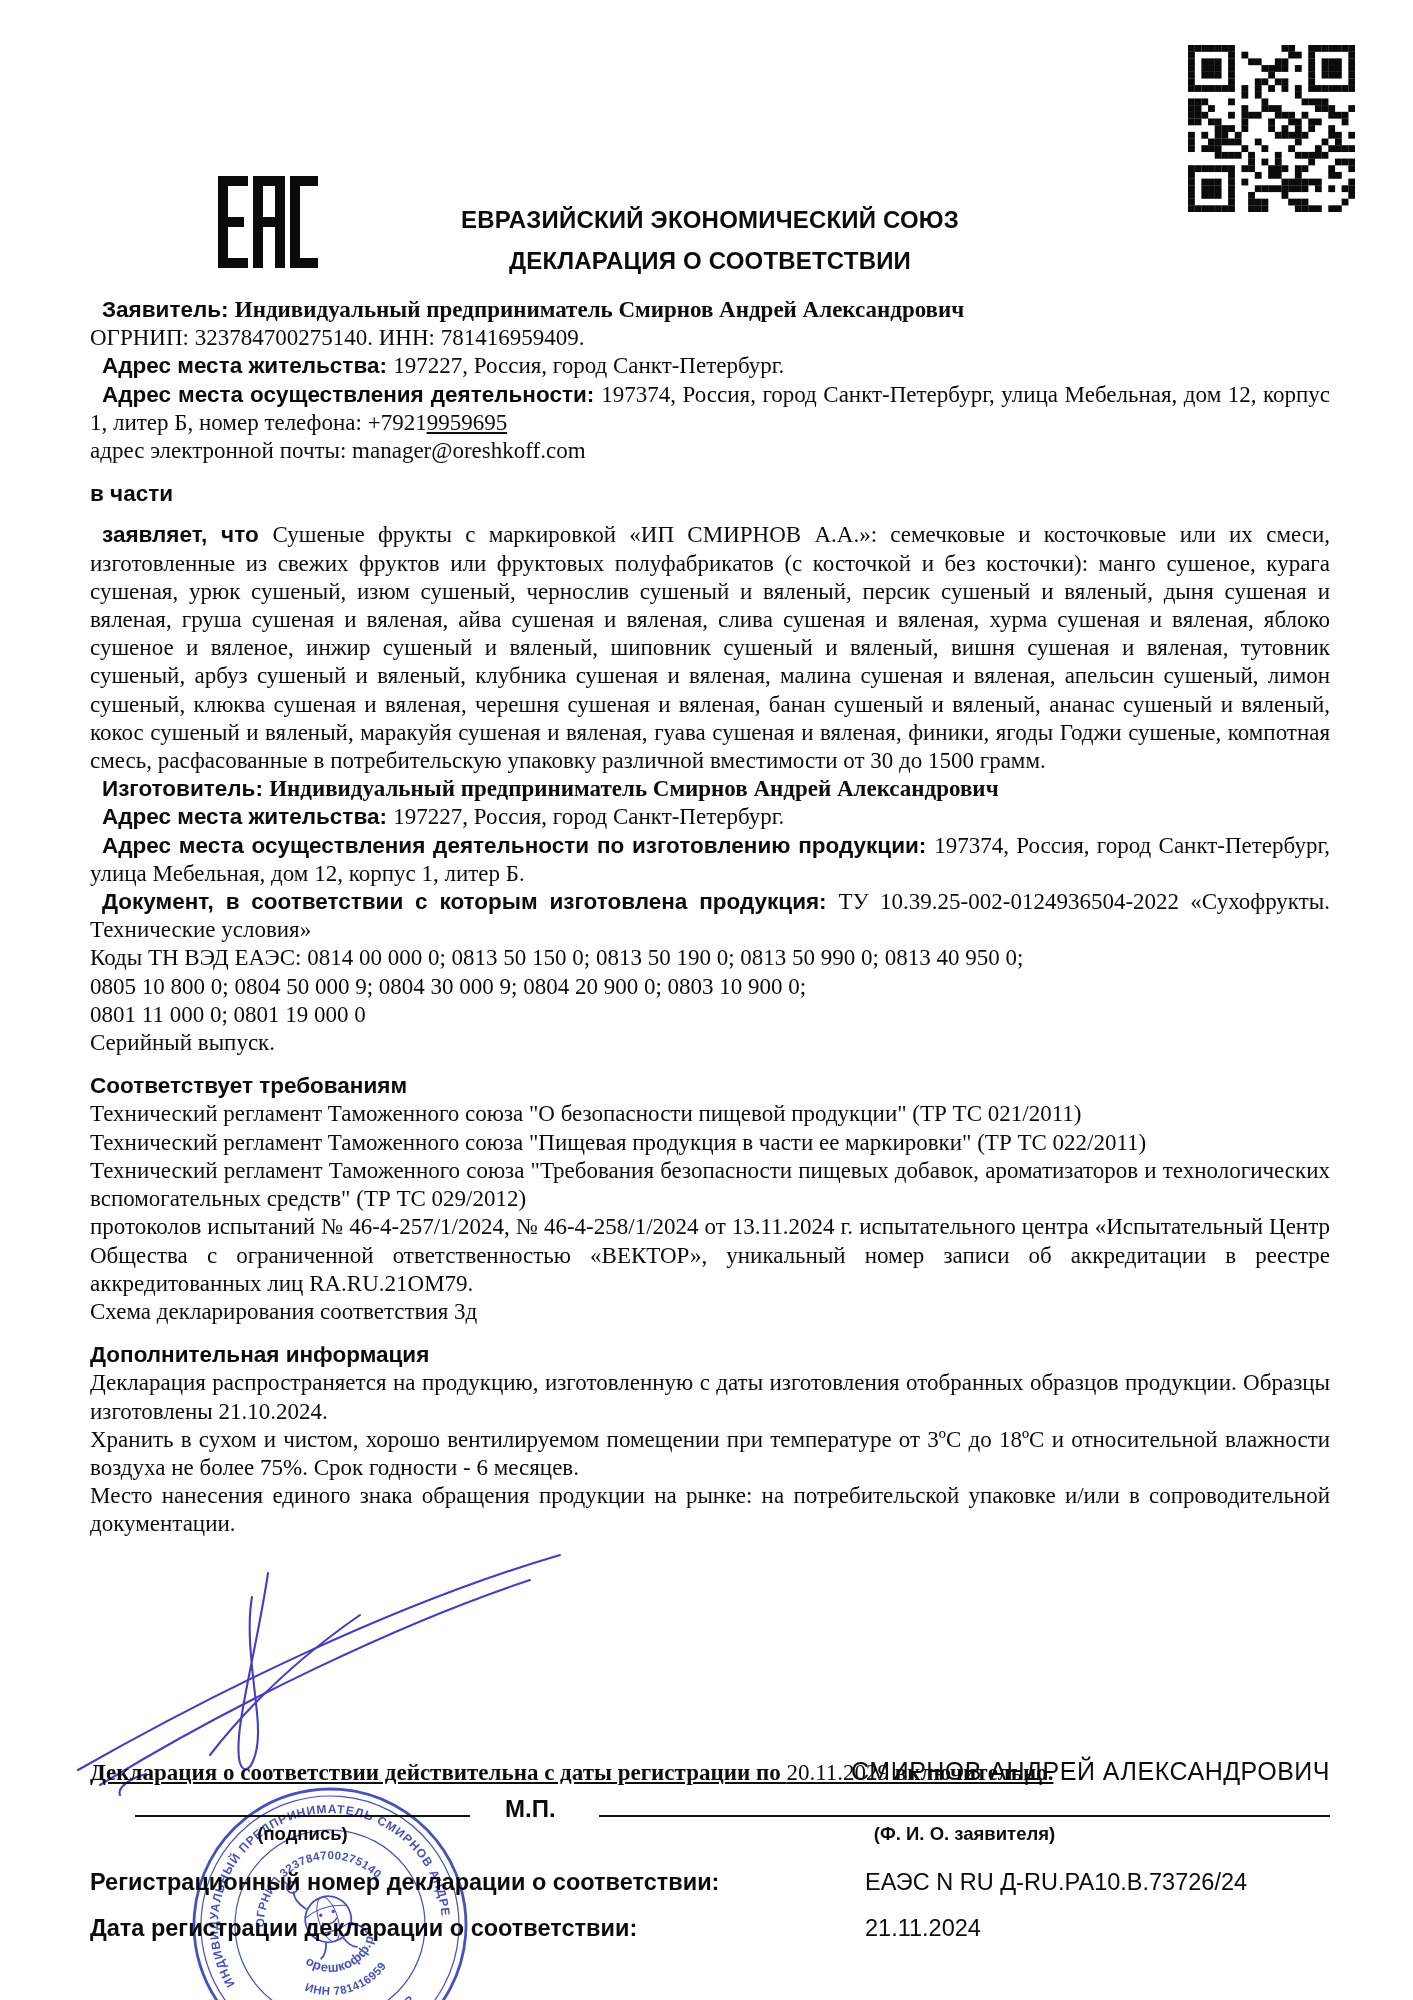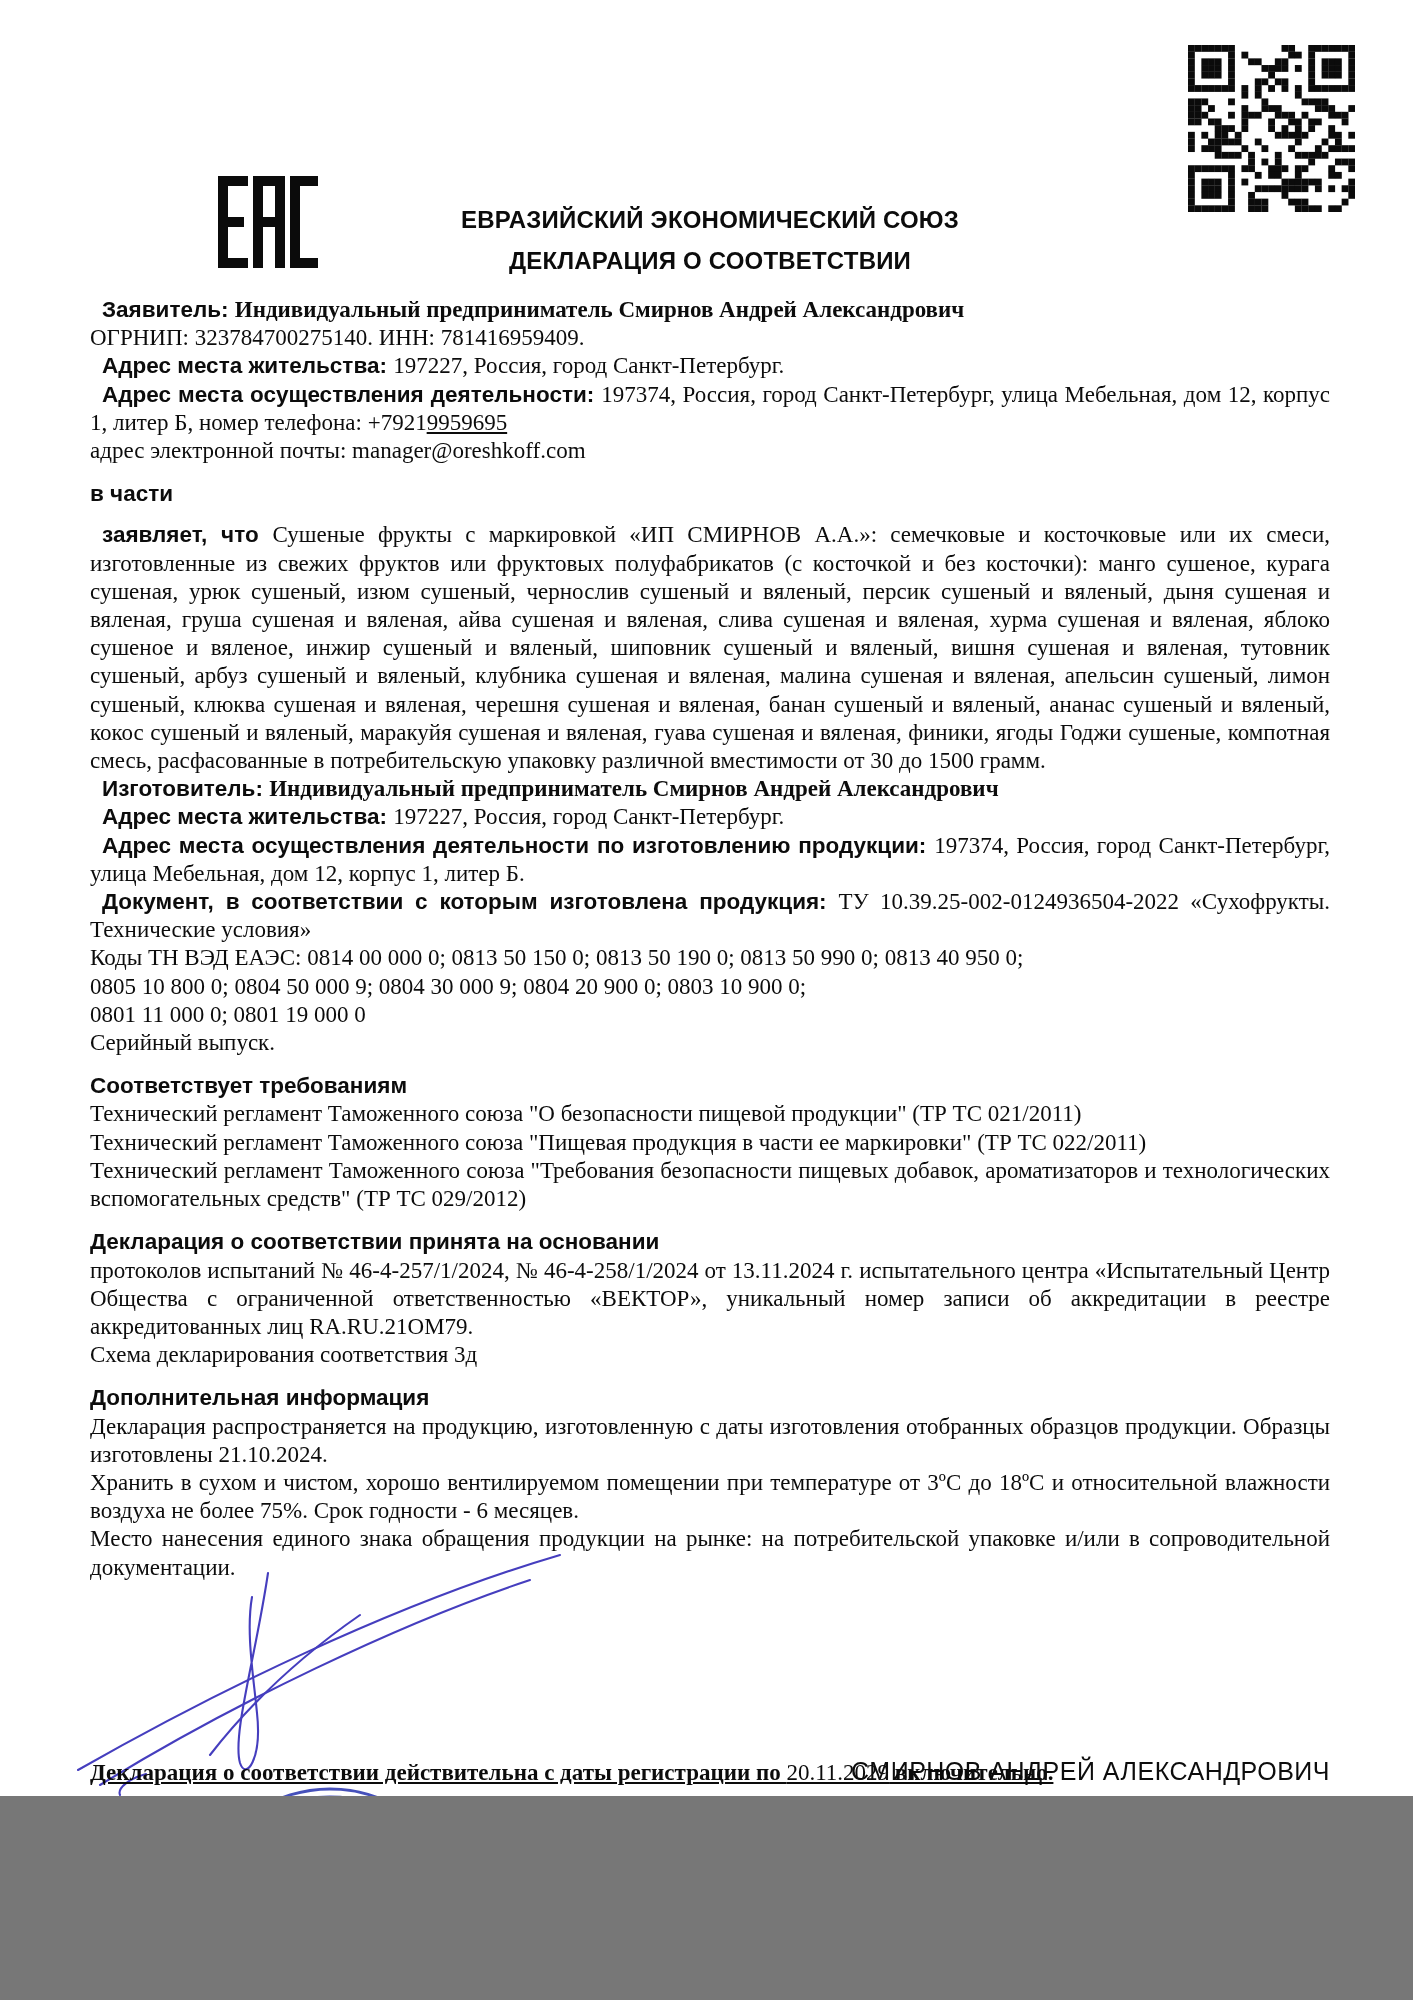--- a/index.html
+++ b/index.html
@@ -1,16 +1,16 @@
 <!DOCTYPE html>
 <html lang="ru"><head>
 <meta charset="utf-8">
 <style>
   html,body{margin:0;padding:0;background:#777;}
-  .page{position:relative;width:1413px;height:1796px;margin:0 auto;background:#ffffff;
+  .page{position:relative;width:1413px;height:2000px;margin:0 auto;background:#ffffff;
         overflow:hidden;color:#0c0c0c;
         font-family:"Liberation Serif","DejaVu Serif",serif;
         font-size:23px;line-height:28.2px;}
   
   .qr{position:absolute;left:1188px;top:45px;width:167px;height:167px;}
   .eac{position:absolute;left:218px;top:176px;width:100px;height:92px;}
   .titles{position:absolute;left:90px;right:83px;top:199px;text-align:center;
           font-family:"Liberation Sans","DejaVu Sans",sans-serif;font-weight:bold;
           font-size:24px;line-height:41px;letter-spacing:.2px;}
   
@@ -387,21 +387,20 @@
     <p class="nj">Коды ТН ВЭД ЕАЭС: 0814 00 000 0; 0813 50 150 0; 0813 50 190 0; 0813 50 990 0; 0813 40 950 0;</p>
     <p class="nj">0805 10 800 0; 0804 50 000 9; 0804 30 000 9; 0804 20 900 0; 0803 10 900 0;</p>
     <p class="nj">0801 11 000 0; 0801 19 000 0</p>
     <p class="nj">Серийный выпуск.</p>
 
     <p class="h nj">Соответствует требованиям</p>
     <p class="nj">Технический регламент Таможенного союза "О безопасности пищевой продукции" (ТР ТС 021/2011)</p>
     <p class="nj">Технический регламент Таможенного союза "Пищевая продукция в части ее маркировки" (ТР ТС 022/2011)</p>
     <p>Технический регламент Таможенного союза "Требования безопасности пищевых добавок, ароматизаторов и технологических вспомогательных средств" (ТР ТС 029/2012)</p>
 
-    <p class="h nj">Декларация о соответствии принята на основании</p>
     <p>протоколов испытаний № 46-4-257/1/2024, № 46-4-258/1/2024 от 13.11.2024 г. испытательного центра «Испытательный Центр Общества с ограниченной ответственностью «ВЕКТОР», уникальный номер записи об аккредитации в реестре аккредитованных лиц RA.RU.21ОМ79.</p>
     <p class="nj">Схема декларирования соответствия 3д</p>
 
     <p class="h nj">Дополнительная информация</p>
     <p>Декларация распространяется на продукцию, изготовленную с даты изготовления отобранных образцов продукции. Образцы изготовлены 21.10.2024.</p>
     <p>Хранить в сухом и чистом, хорошо вентилируемом помещении при температуре от 3ºС до 18ºС и относительной влажности воздуха не более 75%. Срок годности - 6 месяцев.</p>
     <p>Место нанесения единого знака обращения продукции на рынке: на потребительской упаковке и/или в сопроводительной документации.</p>
   </div>
 
   <p class="validity"><span>Декларация о соответствии действительна с даты регистрации по </span><span class="dt">20.11.2029</span><span> включительно.</span></p>

